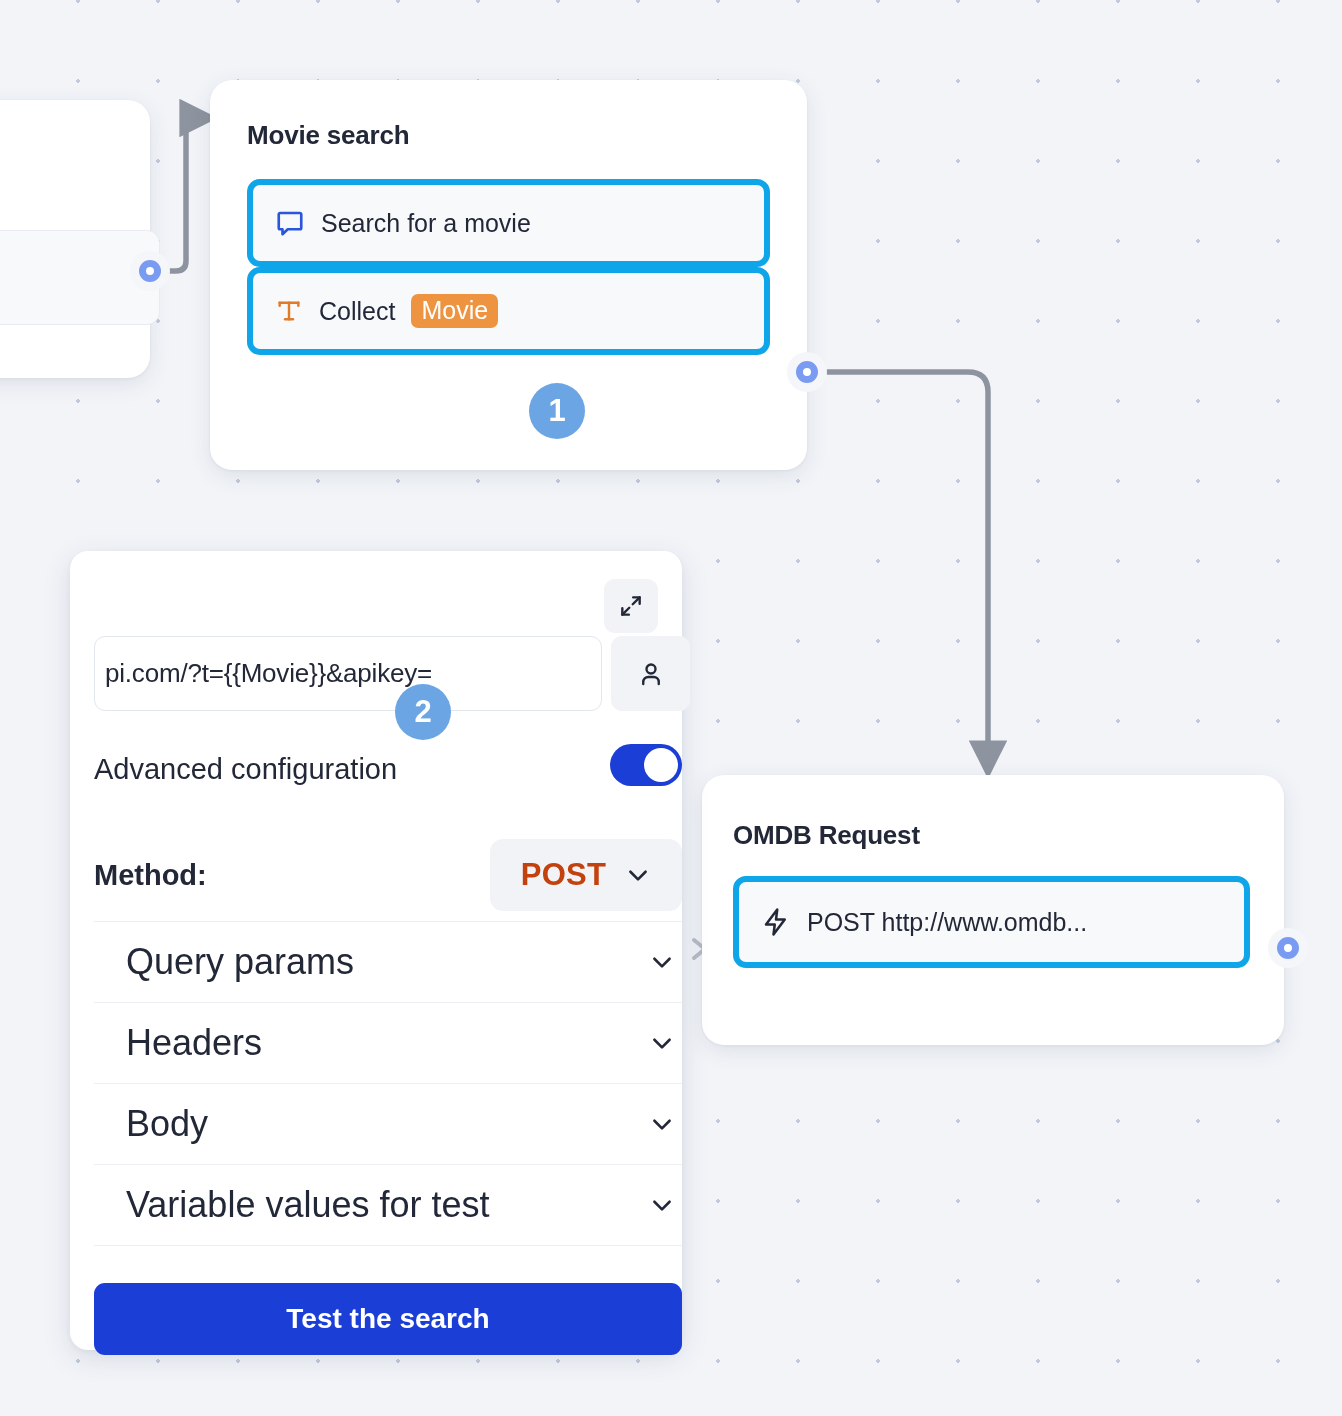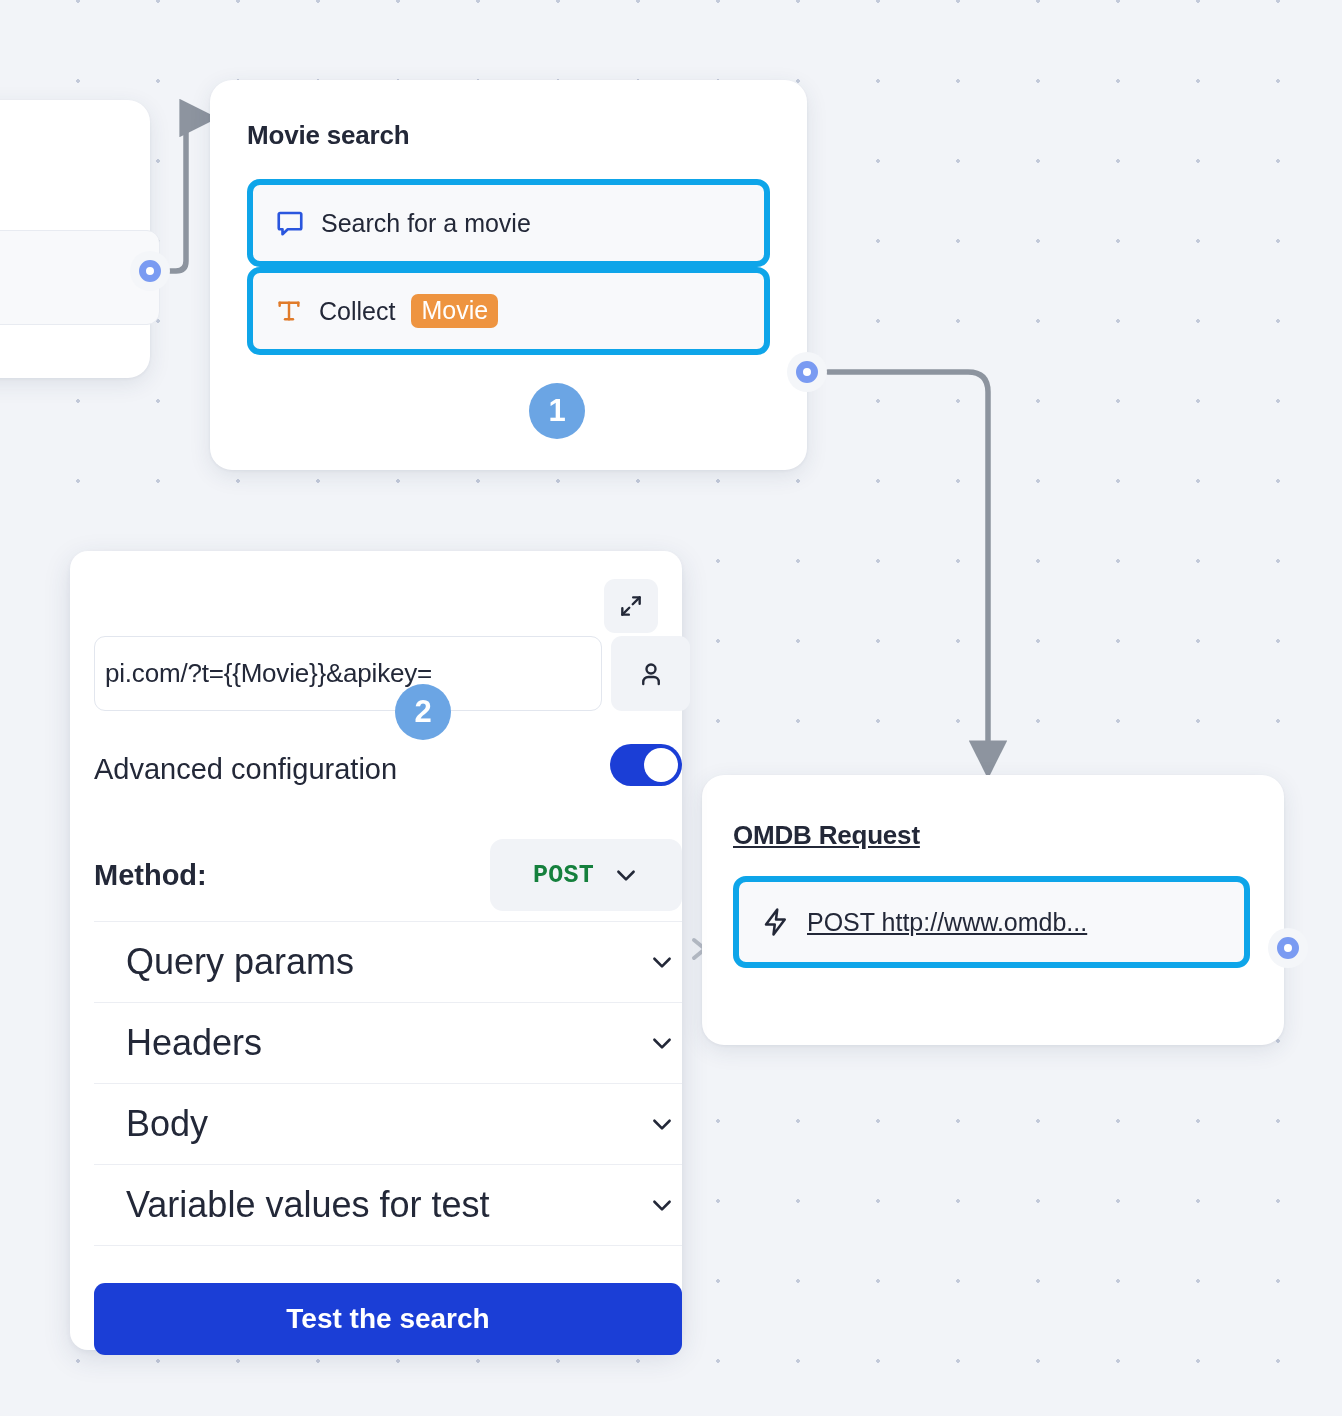--- a/index.html
+++ b/index.html
@@ -79,21 +79,20 @@
     line-height: 1.05;
   }
 
   .row-label { white-space: nowrap; }
 
   
   #node-omdb {
     left: 702px; top: 775px;
     width: 582px; height: 270px;
     padding: 45px 34px 0 31px;
-    text-decoration: underline;
   }
   #node-omdb .node-title { margin-bottom: 25px; }
   #node-omdb .node-row { height: 92px; }
 
   
   #node-left-partial {
     left: -150px; top: 100px;
     width: 300px; height: 278px;
     padding: 0;
   }
@@ -188,21 +187,21 @@
   }
   .method-label { font-size: 29px; color: #232838; font-weight: bold; }
   .method-select {
     width: 192px; height: 72px;
     background: #f1f3f7;
     border-radius: 13px;
     display: flex; align-items: center; justify-content: center;
     gap: 19px;
     cursor: pointer;
   }
-  .method-select .mval { font-size: 25px; font-weight: 700; color: #15803d; letter-spacing: 0.3px; font-family: Liberation Mono, monospace; }
+  .method-select .mval { font-size: 31px; font-weight: 700; color: #c2410c; letter-spacing: 0.3px; }
 
   .accordions {
     position: absolute;
     left: 24px; top: 370px;
     width: 588px;
     border-top: 1px solid #eceef3;
   }
   .acc-item {
     height: 81px;
     border-bottom: 1px solid #eceef3;

